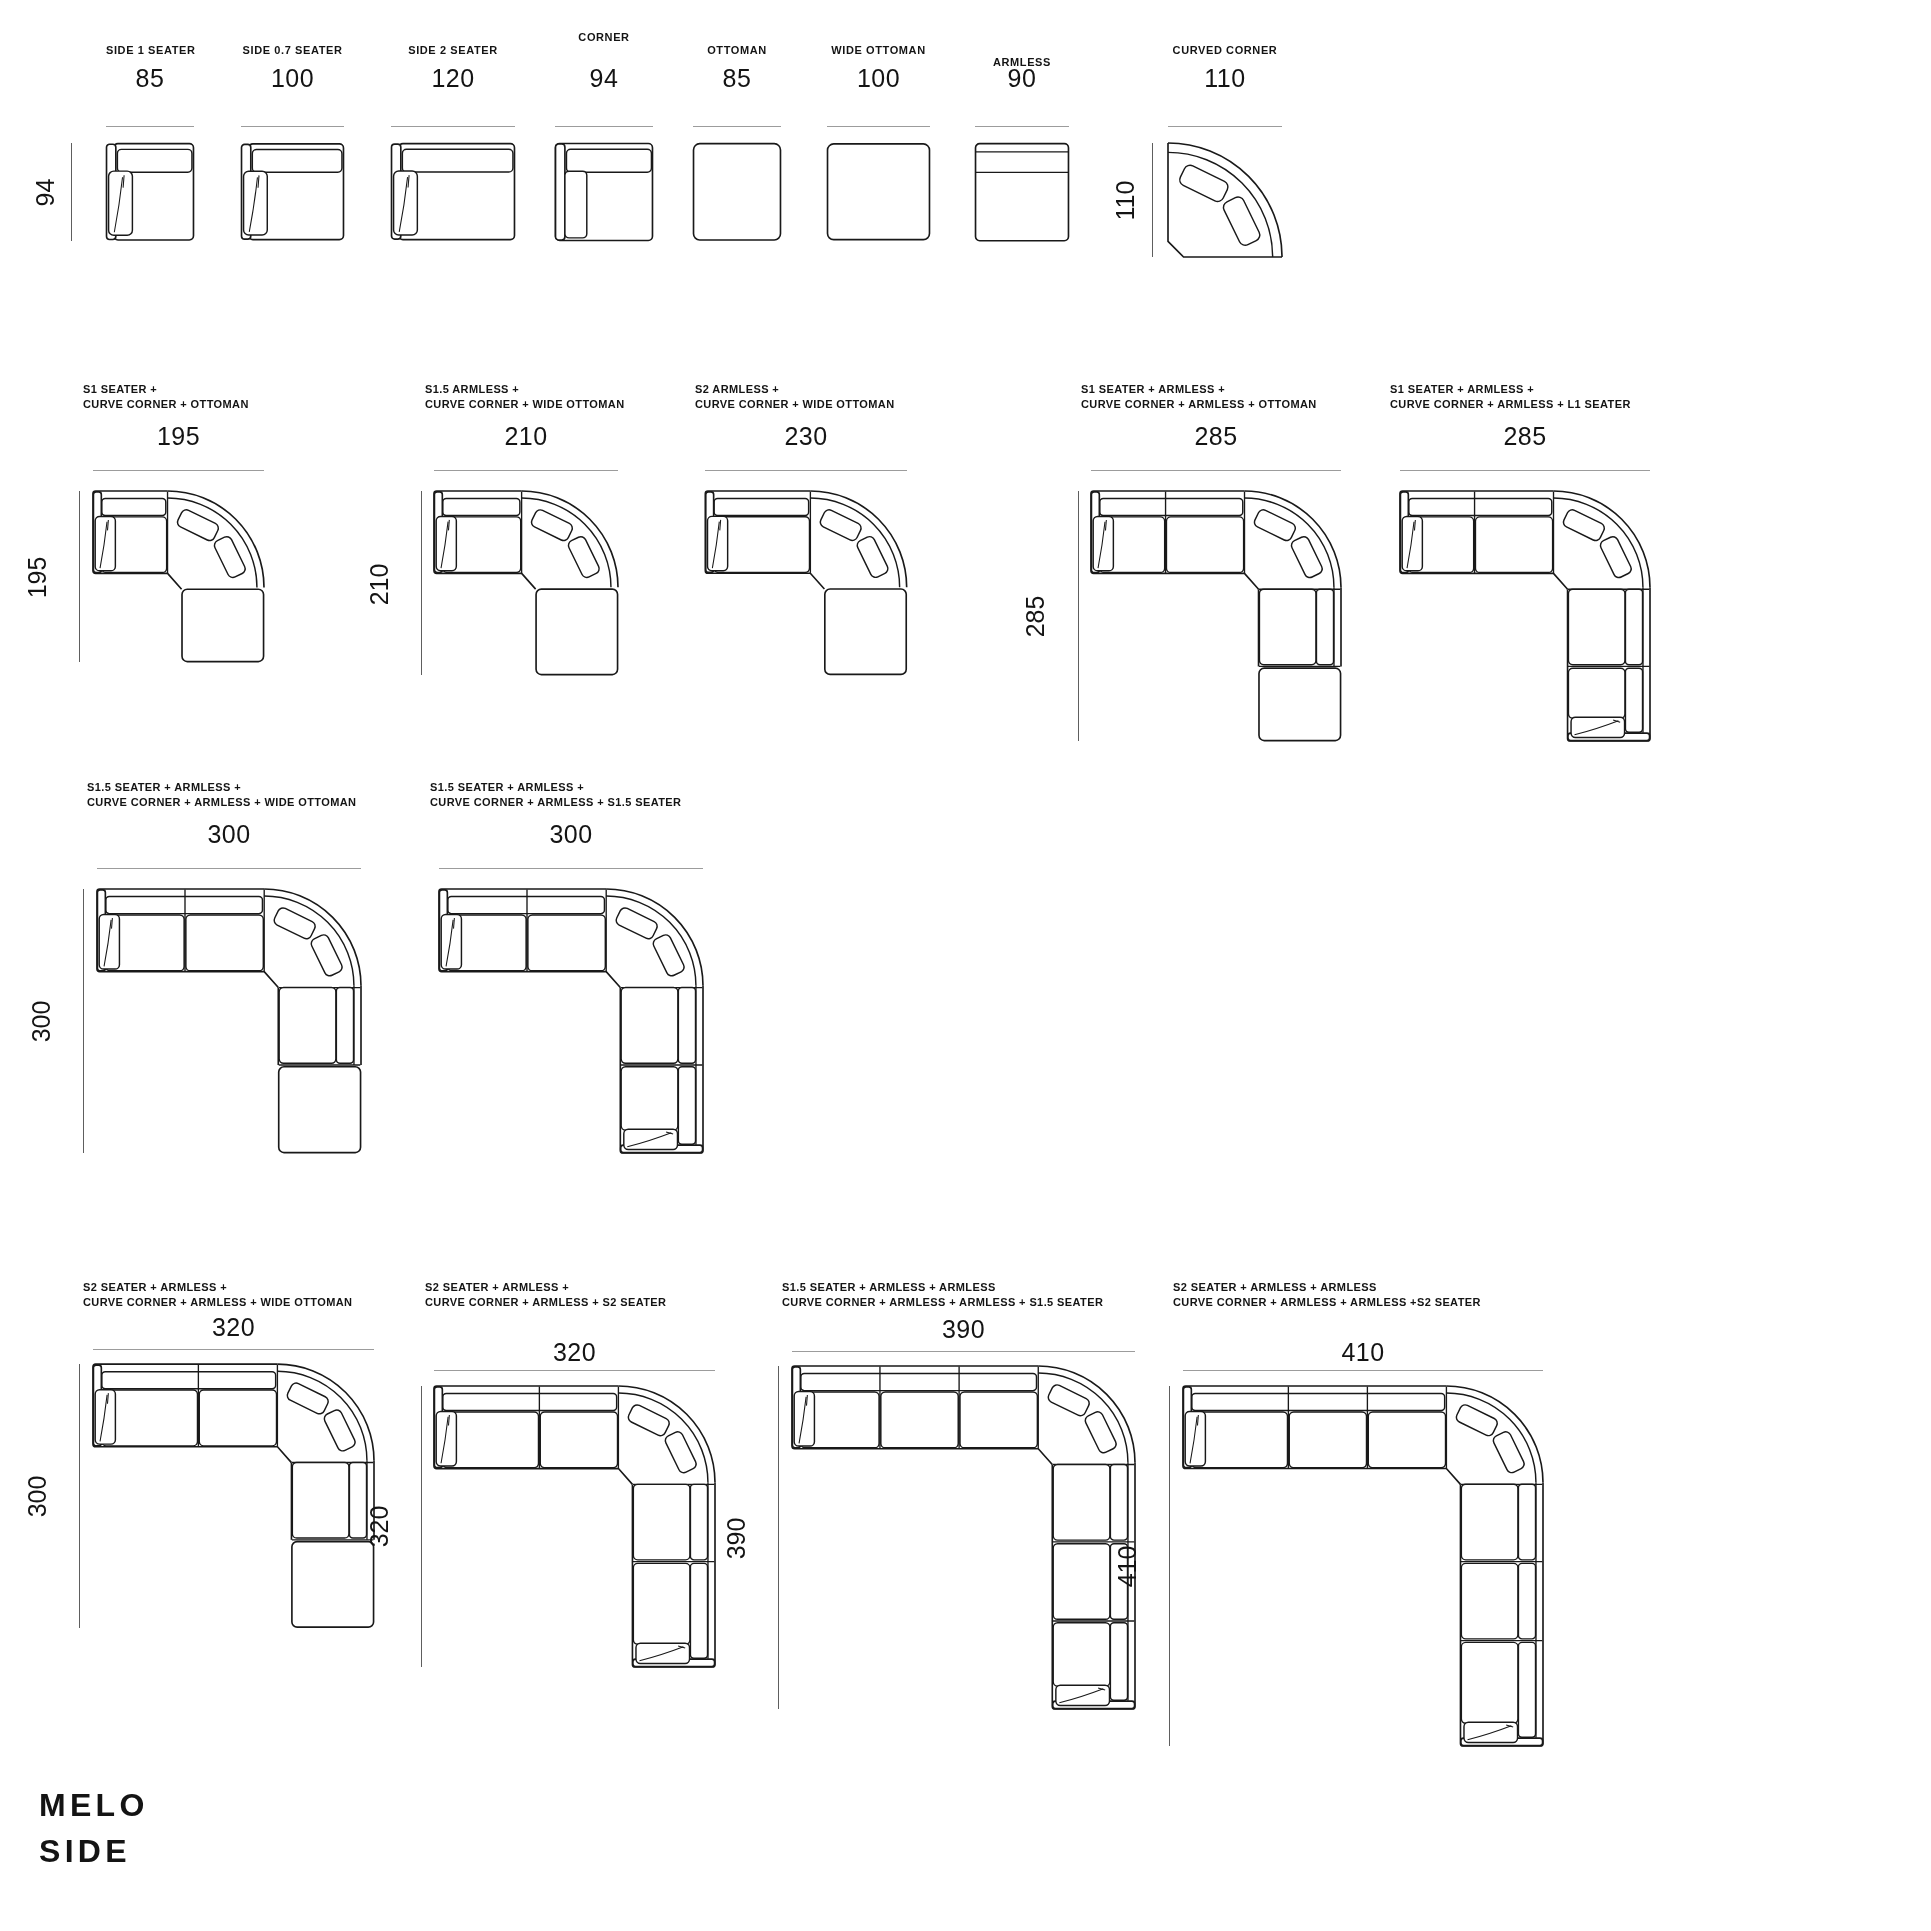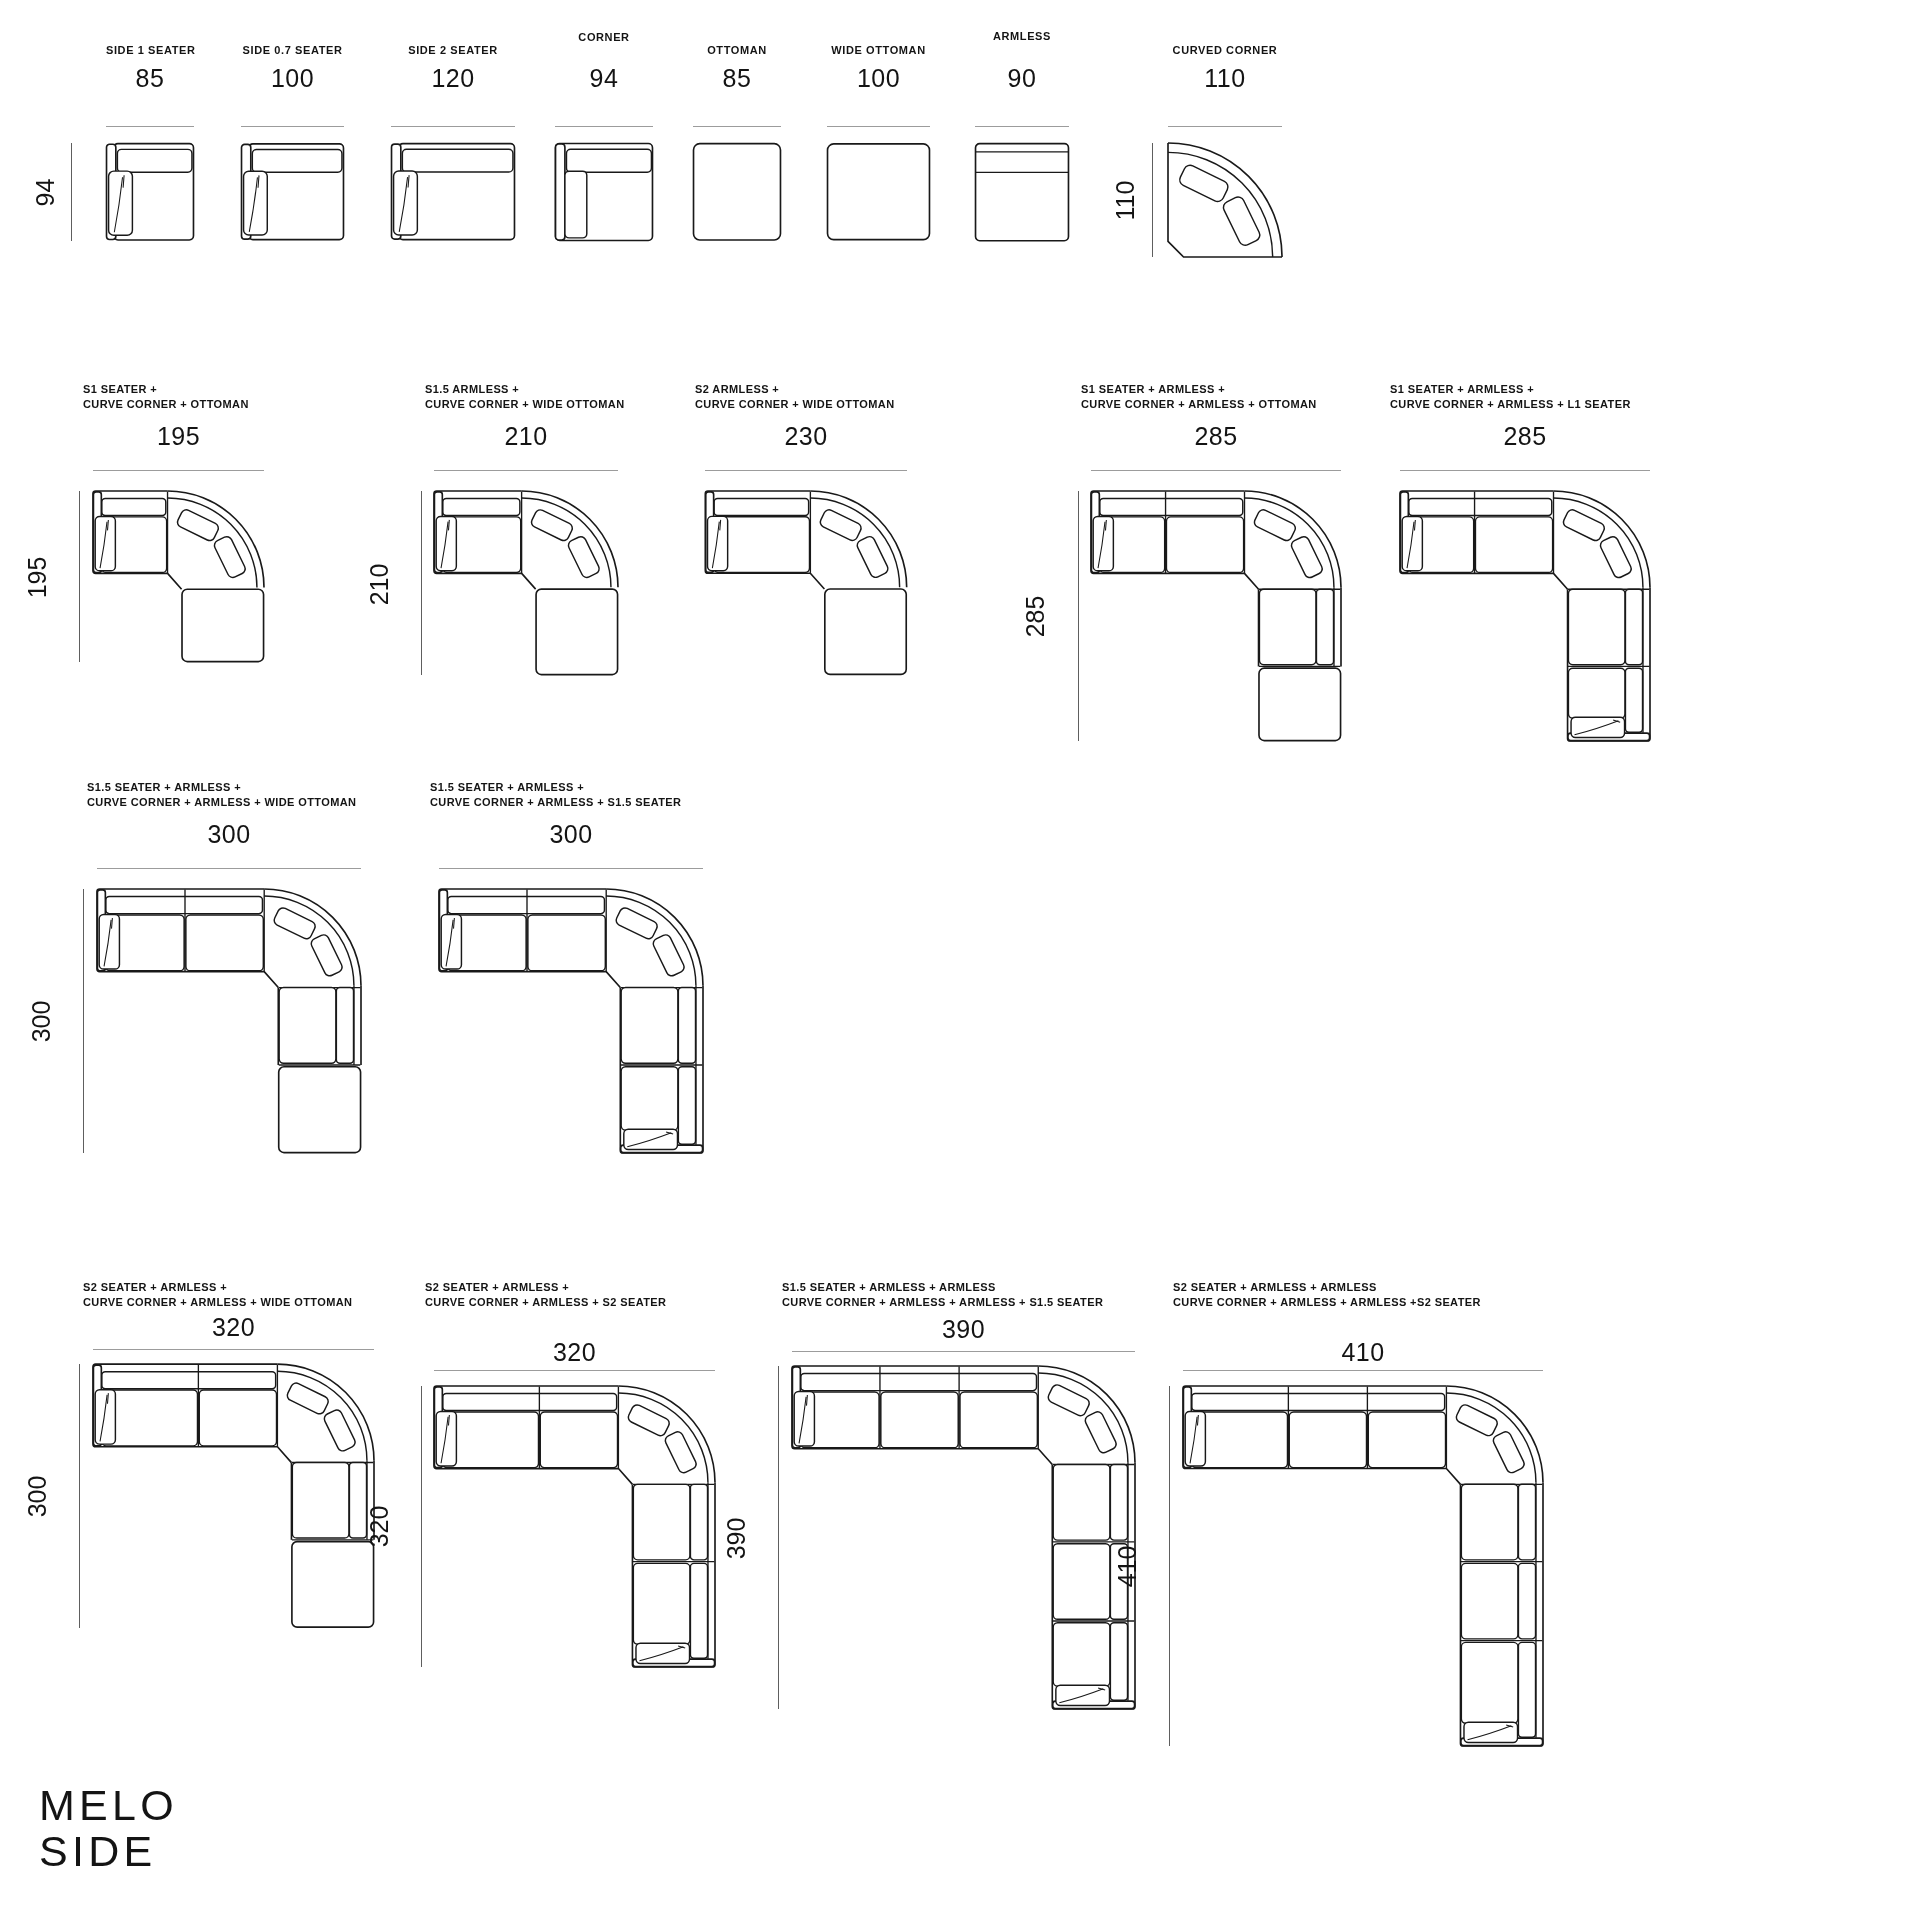--- a/index.html
+++ b/index.html
@@ -6,21 +6,21 @@
   body{width:1931px;height:1931px;background:#ffffff;position:relative;
        font-family:"Liberation Sans",sans-serif;color:#141414;overflow:hidden}
   .abs{position:absolute}
   .mlabel{font-size:11px;font-weight:bold;letter-spacing:0.6px;text-align:center;white-space:nowrap}
   .clabel{font-size:11px;font-weight:bold;letter-spacing:0.4px;white-space:nowrap;line-height:15px}
   .num{font-size:25px;font-weight:400;letter-spacing:0.5px;text-align:center;white-space:nowrap}
   .vnum{font-size:25px;font-weight:400;width:58px;height:27px;text-align:center;
         transform:rotate(-90deg);transform-origin:center;white-space:nowrap}
   .hline{height:0;border-top:1.5px solid #9c9c9c}
   .vline{width:0;border-left:1.4px solid #5e5e5e}
-  .brand{font-size:43px;font-weight:normal;letter-spacing:4.3px;line-height:46px;white-space:nowrap}
+  .brand{font-size:32px;font-weight:bold;letter-spacing:4.3px;line-height:46px;white-space:nowrap}
   svg{overflow:visible;display:block}
 </style>
 </head>
 <body>
 
 <div>
   <div class="vline abs" style="left:71px;top:143px;height:98px"></div>
   <div class="vnum abs" style="left:15.4px;top:179px">94</div>
 
   <div>
@@ -89,21 +89,21 @@
   <div>
     <div class="mlabel abs" style="left:827px;top:44px;width:103px">WIDE OTTOMAN</div>
     <div class="num abs" style="left:827px;top:64px;width:103px">100</div>
     <div class="hline abs" style="left:827px;top:126px;width:103px"></div>
     <svg class="abs" style="left:827px;top:143px" width="103" height="98" viewBox="0 0 107 101">
         <rect x="0.535" y="0.535" width="105.93" height="99.51" rx="6.42" fill="#fff" stroke="#191919" stroke-width="1.7"></rect>
       </svg>
   </div>
 
   <div>
-    <div class="mlabel abs" style="left:975px;top:30px;width:94px">ARMLESS</div>
+    <div class="mlabel abs" style="left:975px;top:56px;width:94px">ARMLESS</div>
     <div class="num abs" style="left:975px;top:64px;width:94px">90</div>
     <div class="hline abs" style="left:975px;top:126px;width:94px"></div>
     <svg class="abs" style="left:975px;top:143px" width="94" height="98" viewBox="0 0 97 101">
         <rect x="0.5388888888888889" y="0.5388888888888889" width="95.92222222222222" height="100.23333333333333" rx="4.311111111111111" fill="#fff" stroke="#191919" stroke-width="1.7"></rect>
         <line x1="0.8622222222222222" y1="9.161111111111111" x2="96.13777777777777" y2="9.161111111111111" stroke="#191919" stroke-width="1.4"></line>
         <line x1="0.8622222222222222" y1="30.177777777777777" x2="96.13777777777777" y2="30.177777777777777" stroke="#191919" stroke-width="1.4"></line>
       </svg>
   </div>
 
   <div>

